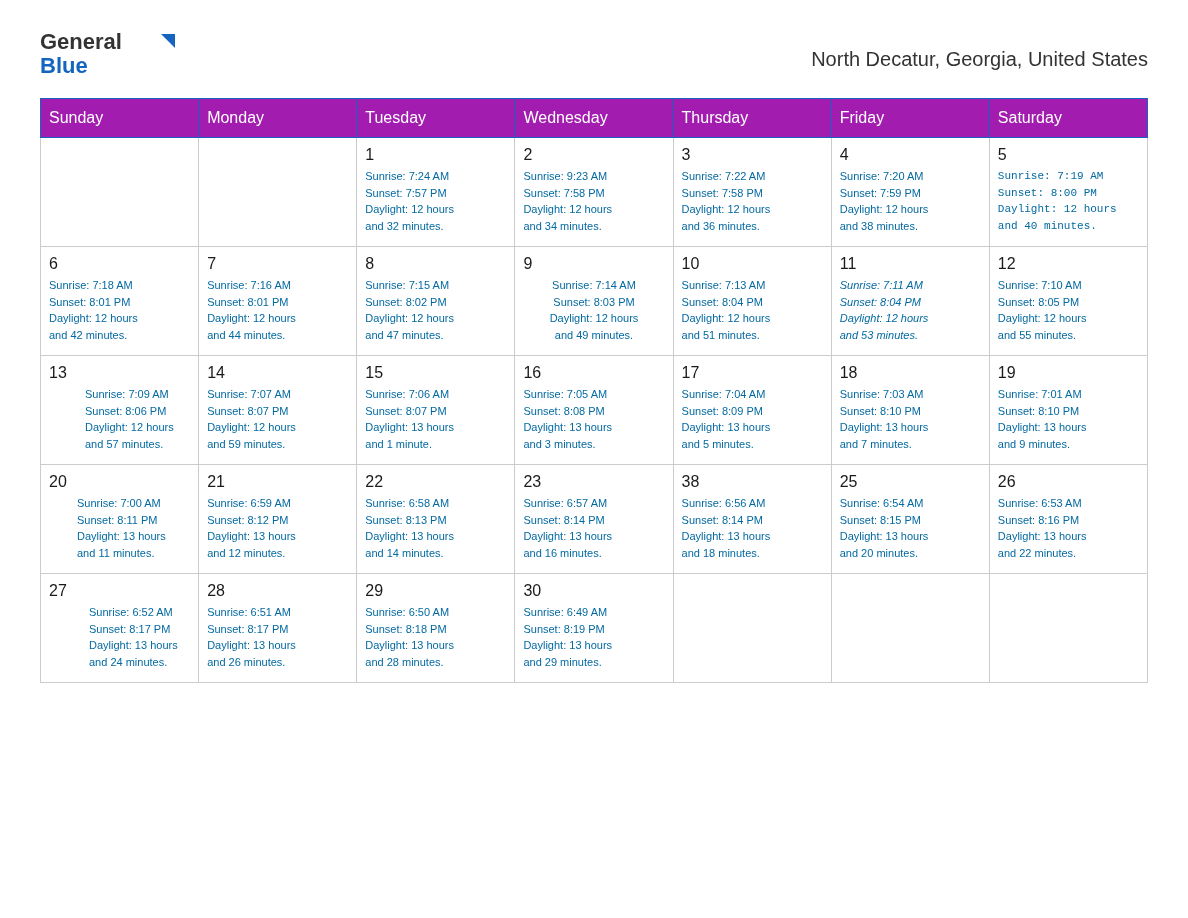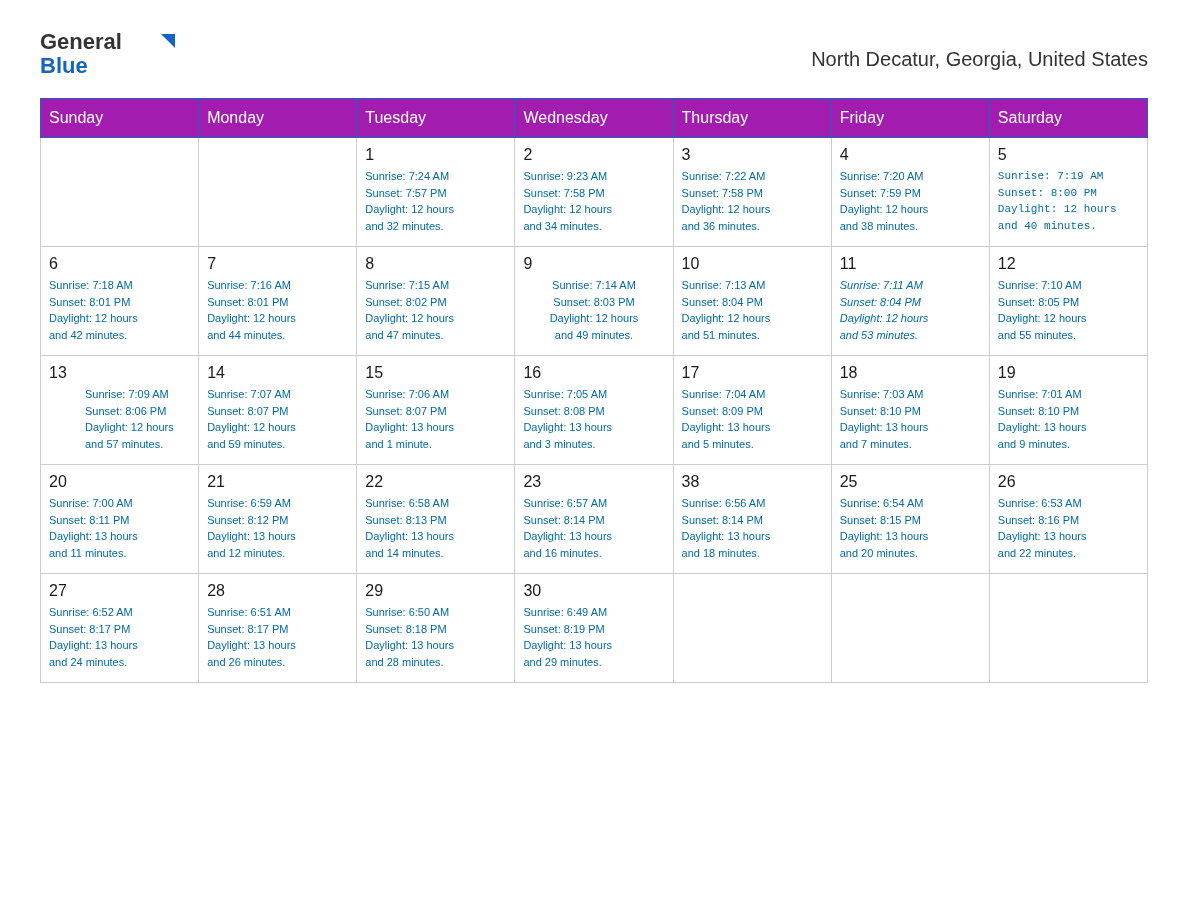--- a/index.html
+++ b/index.html
@@ -258,21 +258,21 @@
           <span class="day-number">19</span>
           <div class="day-info" style="white-space: pre-line;">Sunrise: 7:01 AM
 Sunset: 8:10 PM
 Daylight: 13 hours
 and 9 minutes.</div>
         </td>
       </tr>
       <tr>
         <td>
           <span class="day-number">20</span>
-          <div class="day-info" style="white-space: pre-line;">Sunrise: 7:00 AM
+          <div class="day-info" style="white-space: pre-line; margin-left: 28px;">Sunrise: 7:00 AM
 Sunset: 8:11 PM
 Daylight: 13 hours
 and 11 minutes.</div>
         </td>
         <td>
           <span class="day-number">21</span>
           <div class="day-info" style="white-space: pre-line;">Sunrise: 6:59 AM
 Sunset: 8:12 PM
 Daylight: 13 hours
 and 12 minutes.</div>
@@ -309,21 +309,21 @@
           <span class="day-number">26</span>
           <div class="day-info" style="white-space: pre-line;">Sunrise: 6:53 AM
 Sunset: 8:16 PM
 Daylight: 13 hours
 and 22 minutes.</div>
         </td>
       </tr>
       <tr>
         <td>
           <span class="day-number">27</span>
-          <div class="day-info" style="white-space: pre-line;">Sunrise: 6:52 AM
+          <div class="day-info" style="white-space: pre-line; margin-left: 40px;">Sunrise: 6:52 AM
 Sunset: 8:17 PM
 Daylight: 13 hours
 and 24 minutes.</div>
         </td>
         <td>
           <span class="day-number">28</span>
           <div class="day-info" style="white-space: pre-line;">Sunrise: 6:51 AM
 Sunset: 8:17 PM
 Daylight: 13 hours
 and 26 minutes.</div>

